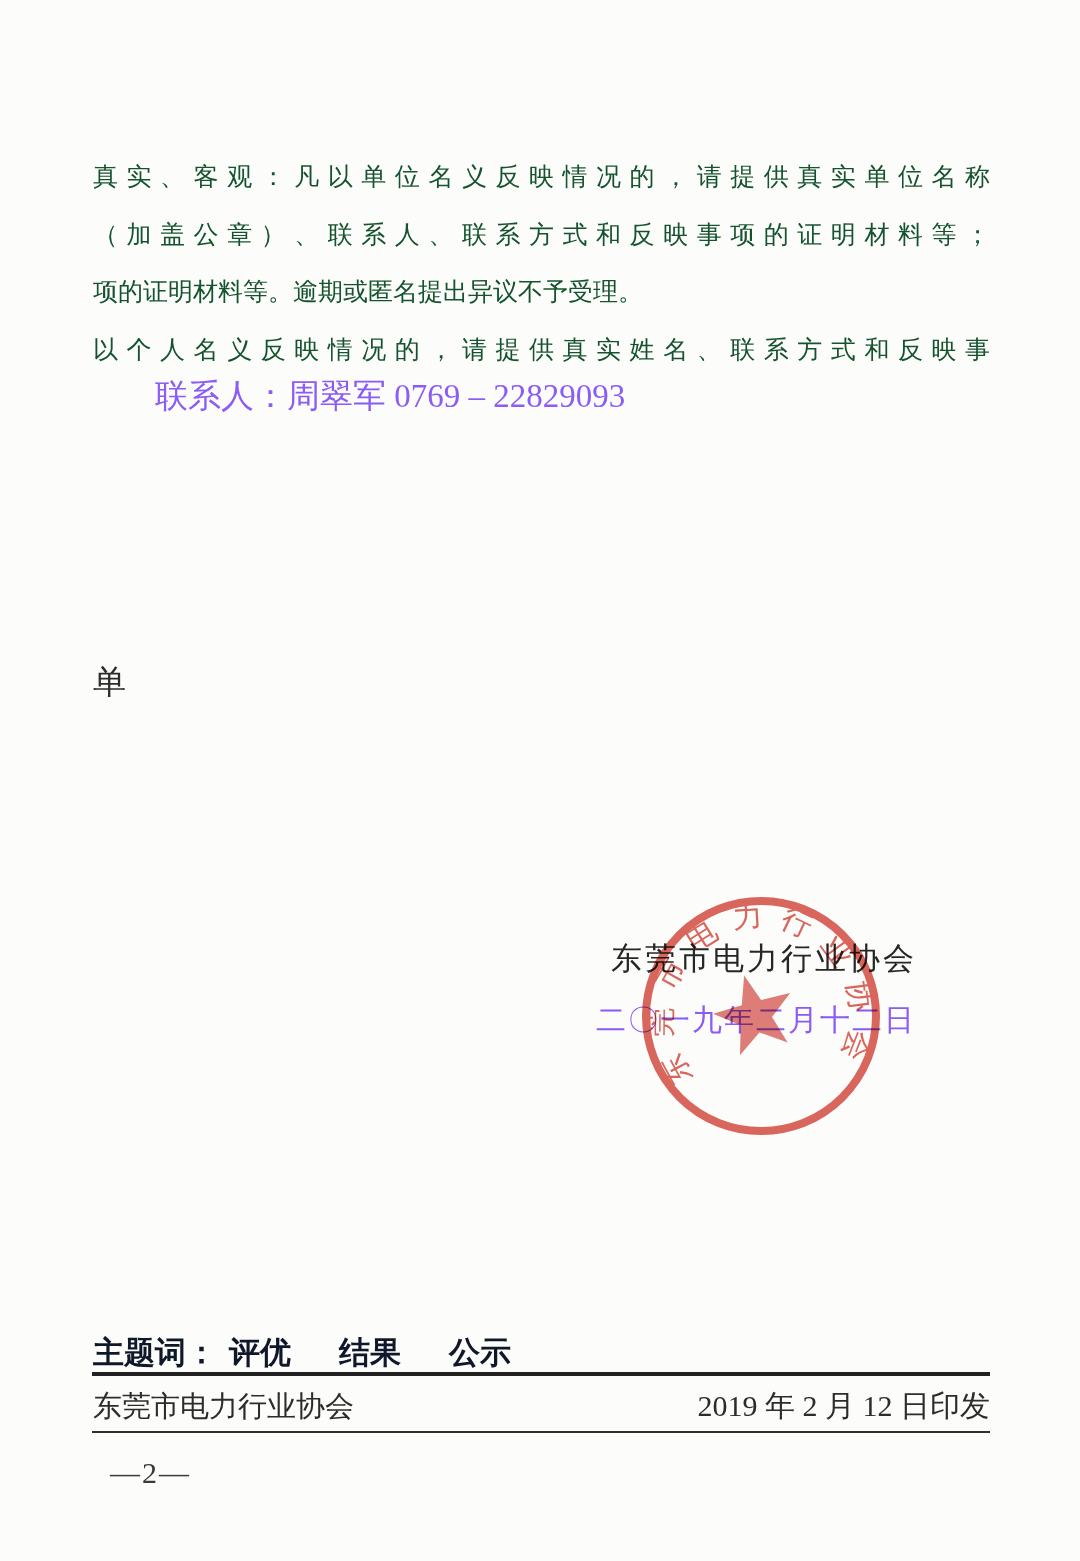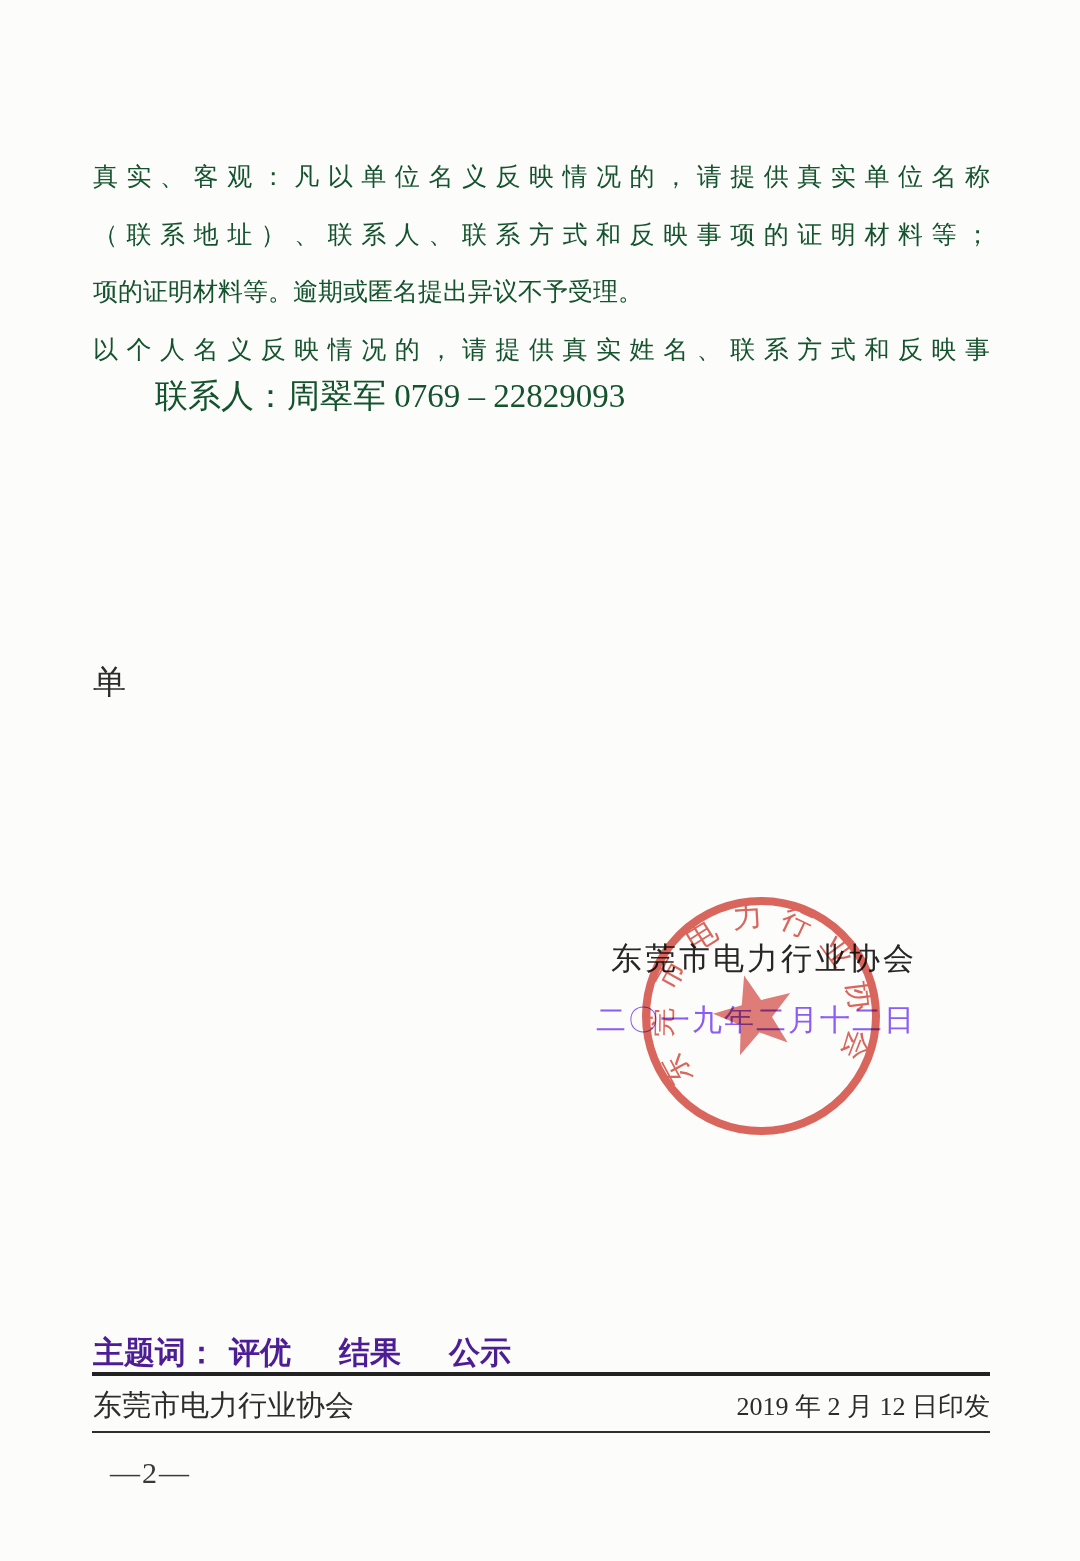--- a/index.html
+++ b/index.html
@@ -24,21 +24,21 @@
     height:57.5px;line-height:57.5px;white-space:nowrap;
   }
   .bline.just{
     white-space:normal;
     text-align:justify;
     text-align-last:justify;
   }
   
   .contacts{
     position:absolute;left:155px;top:368px;
-    font-size:33px;color:#14532d;
+    font-size:33px;color:#8b5cf6;
   }
   .cline{height:57.5px;line-height:57.5px;white-space:nowrap;}
   
   .attach1{
     position:absolute;left:155px;top:597px;width:835px;
     height:57px;line-height:57px;font-size:33px;
     text-align:justify;text-align-last:justify;color:#2c2c2c;
   }
   .attach2{
     position:absolute;left:93px;top:654px;height:57px;line-height:57px;
@@ -55,49 +55,49 @@
   }
   
   .seal{
     position:absolute;left:629px;top:890px;
     mix-blend-mode:multiply;
   }
   
   .subject-line{
     position:absolute;left:93px;top:1332px;
     font-family:"Liberation Sans","DejaVu Sans",sans-serif;
-    font-weight:700;font-size:31px;color:#4c1d95;white-space:nowrap;
+    font-weight:700;font-size:31px;color:#0f172a;white-space:nowrap;
   }
   .subject-line .term{margin-left:12px;}
   .subject-line .term.gap{margin-left:48px;}
   .rule-thick{
     position:absolute;left:92px;top:1372px;width:898px;height:4px;background:#222;
   }
   .pub-row{
     position:absolute;left:93px;top:1386px;width:897px;
     display:flex;justify-content:space-between;align-items:baseline;
   }
   .pub-issuer{font-size:29px;color:#2c2c2c;}
-  .pub-date{font-size:26px;color:#2c2c2c;}
+  .pub-date{font-size:30px;color:#2c2c2c;}
   .rule-thin{
     position:absolute;left:92px;top:1431px;width:898px;height:2px;background:#2e2e2e;
   }
   .page-num{
     position:absolute;left:110px;top:1456px;
     font-size:30px;letter-spacing:2px;color:#3a3a3a;
   }
 </style>
 </head>
 <body>
 
 <div class="page">
 
   <div class="bodytext">
     <div class="bline just">真实、客观：凡以单位名义反映情况的，请提供真实单位名称</div>
-    <div class="bline just">（联系地址）、联系人、联系方式和反映事项的证明材料等；</div>
+    <div class="bline just">（加盖公章）、联系人、联系方式和反映事项的证明材料等；</div>
     <div class="bline">项的证明材料等。逾期或匿名提出异议不予受理。</div>
     <div class="bline just">以个人名义反映情况的，请提供真实姓名、联系方式和反映事</div>
   </div>
 
   <div class="contacts">
     <div class="cline">联系人：周翠军 0769 – 22829093</div>
   </div>
 
   <div class="attach2">单</div>
 

